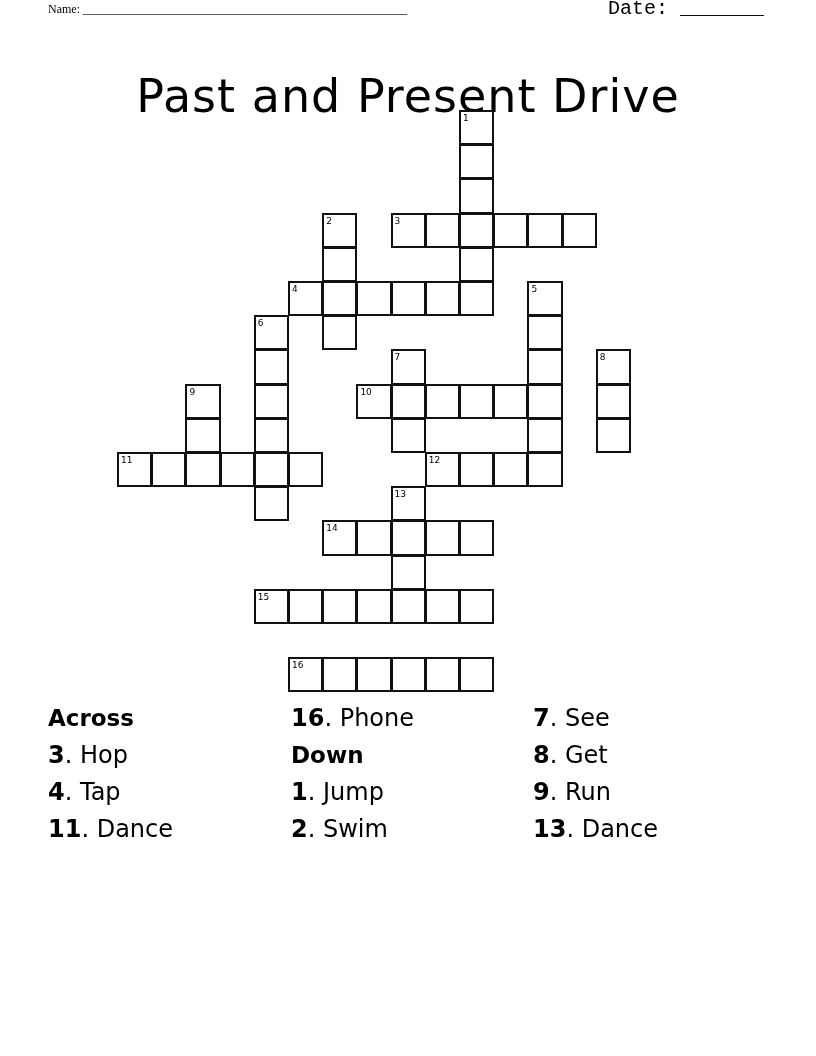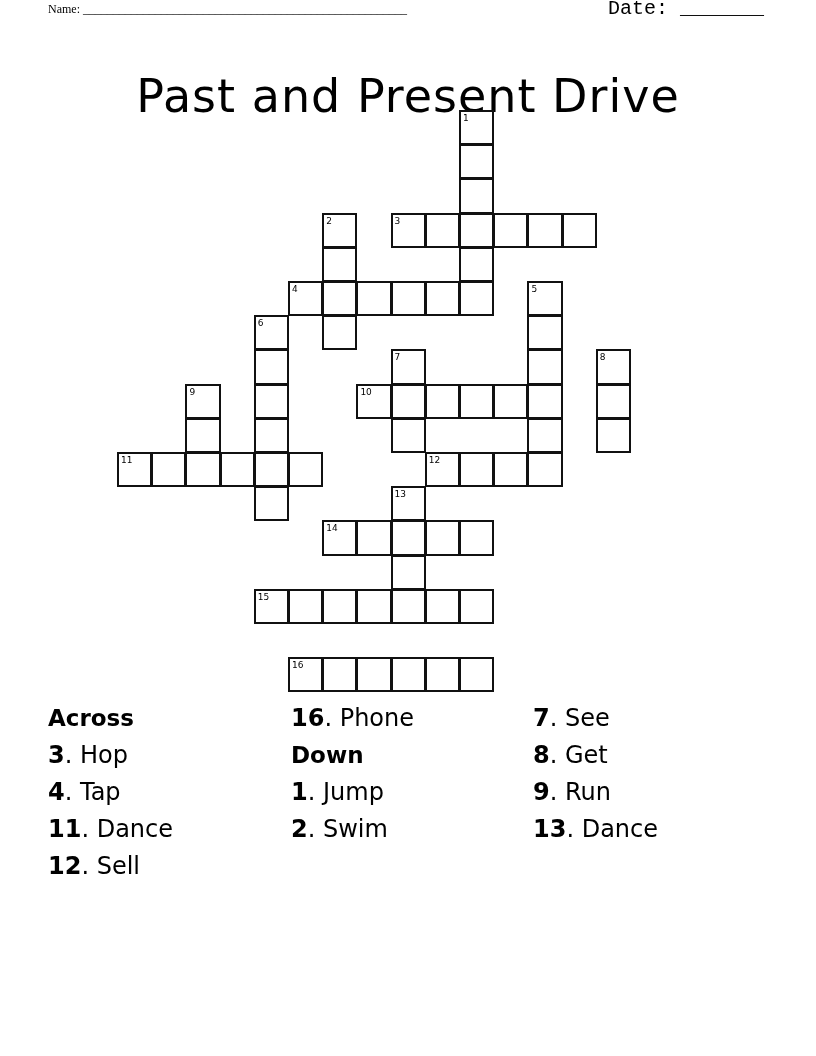--- a/index.html
+++ b/index.html
@@ -130,21 +130,20 @@
     <div class="cell" style="left: 424.8px; top: 657.2px;"></div>
     <div class="cell" style="left: 459px; top: 657.2px;"></div>
   </div>
 
 <div class="clues">
   <div class="col col-1">
     <div class="heading">Across</div>
     <div class="row"><span class="n">3</span>. <span>Hop</span></div>
     <div class="row"><span class="n">4</span>. <span>Tap</span></div>
     <div class="row"><span class="n">11</span>. <span>Dance</span></div>
-    <div class="row"><span class="n">12</span>. <span>Sell</span></div>
   </div>
   <div class="col col-2">
     <div class="row"><span class="n">16</span>. <span>Phone</span></div>
     <div class="heading">Down</div>
     <div class="row"><span class="n">1</span>. <span>Jump</span></div>
     <div class="row"><span class="n">2</span>. <span>Swim</span></div>
   </div>
   <div class="col col-3">
     <div class="row"><span class="n">7</span>. <span>See</span></div>
     <div class="row"><span class="n">8</span>. <span>Get</span></div>

